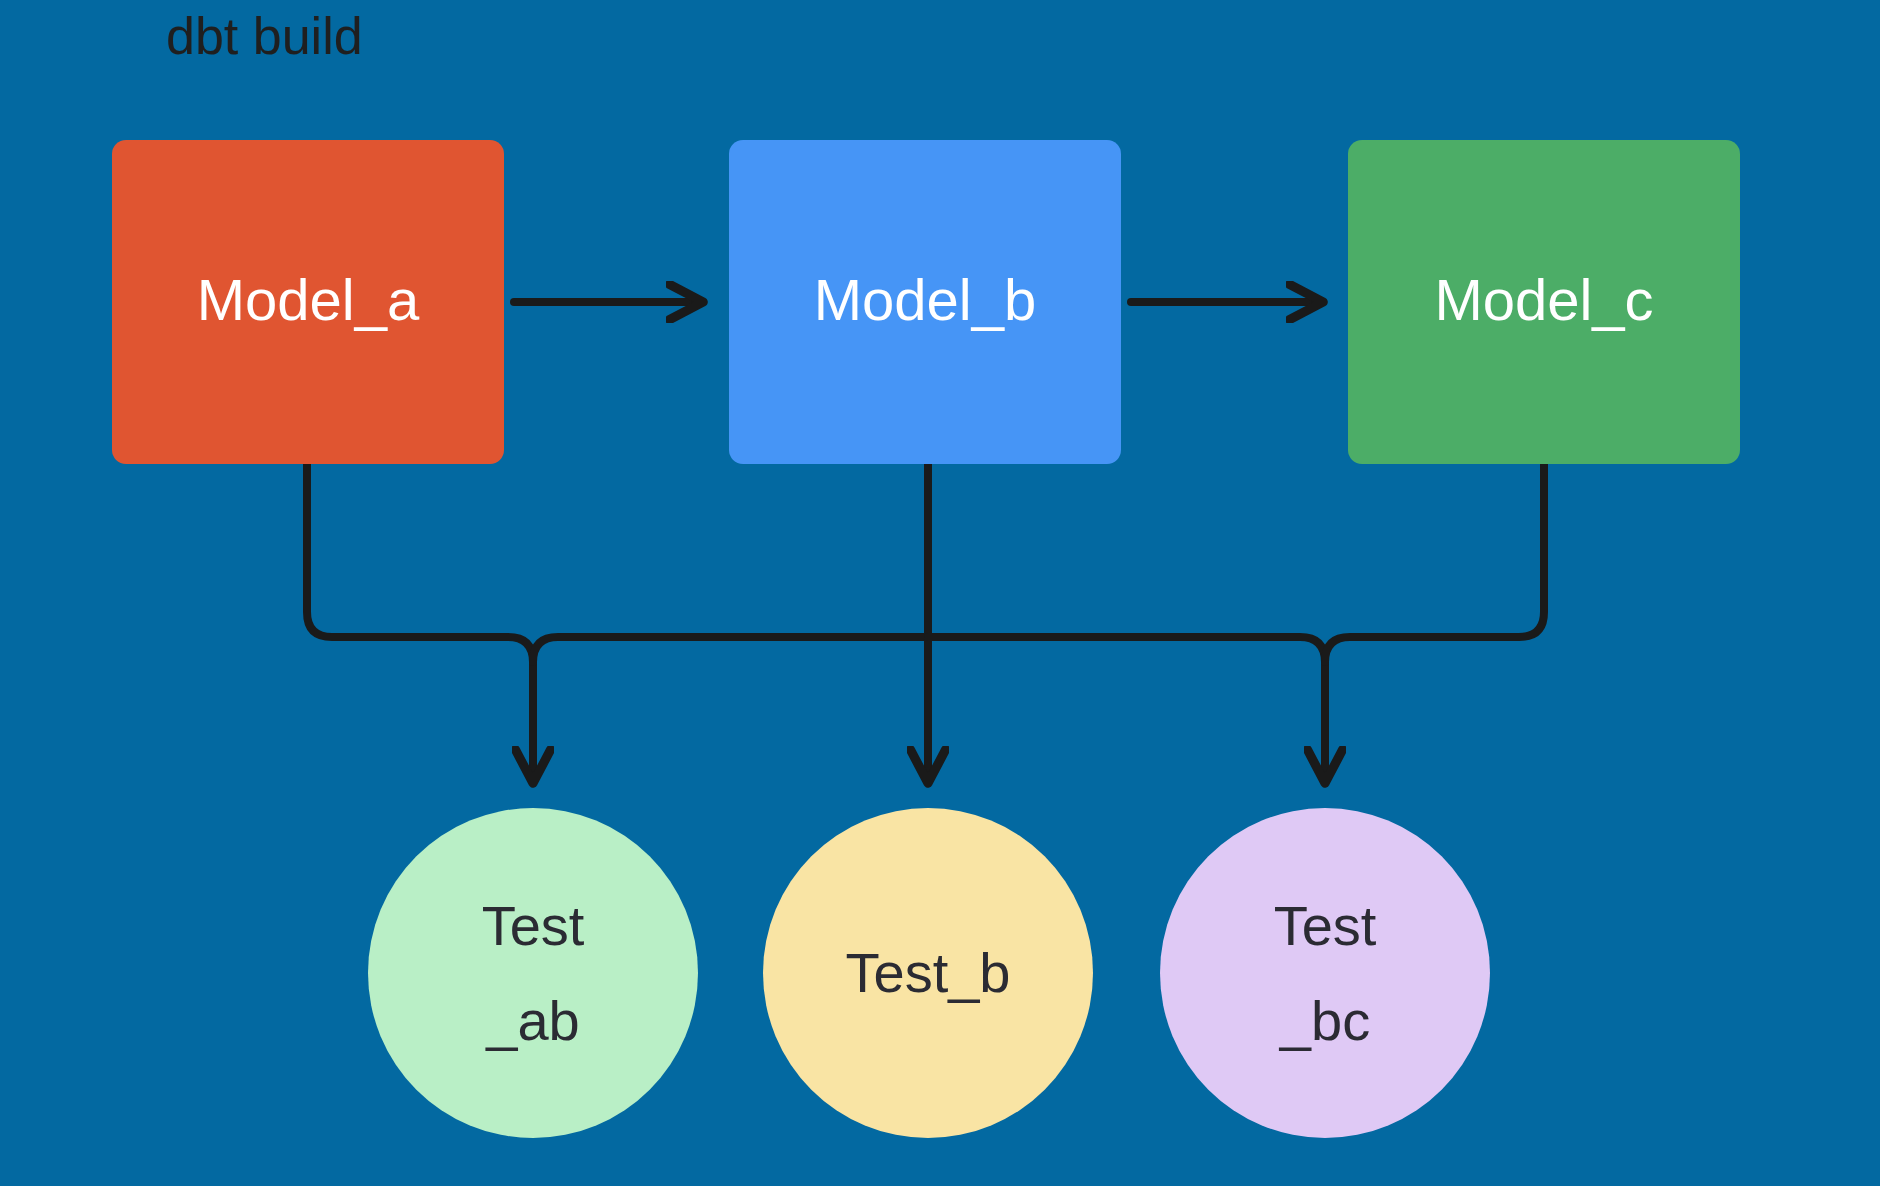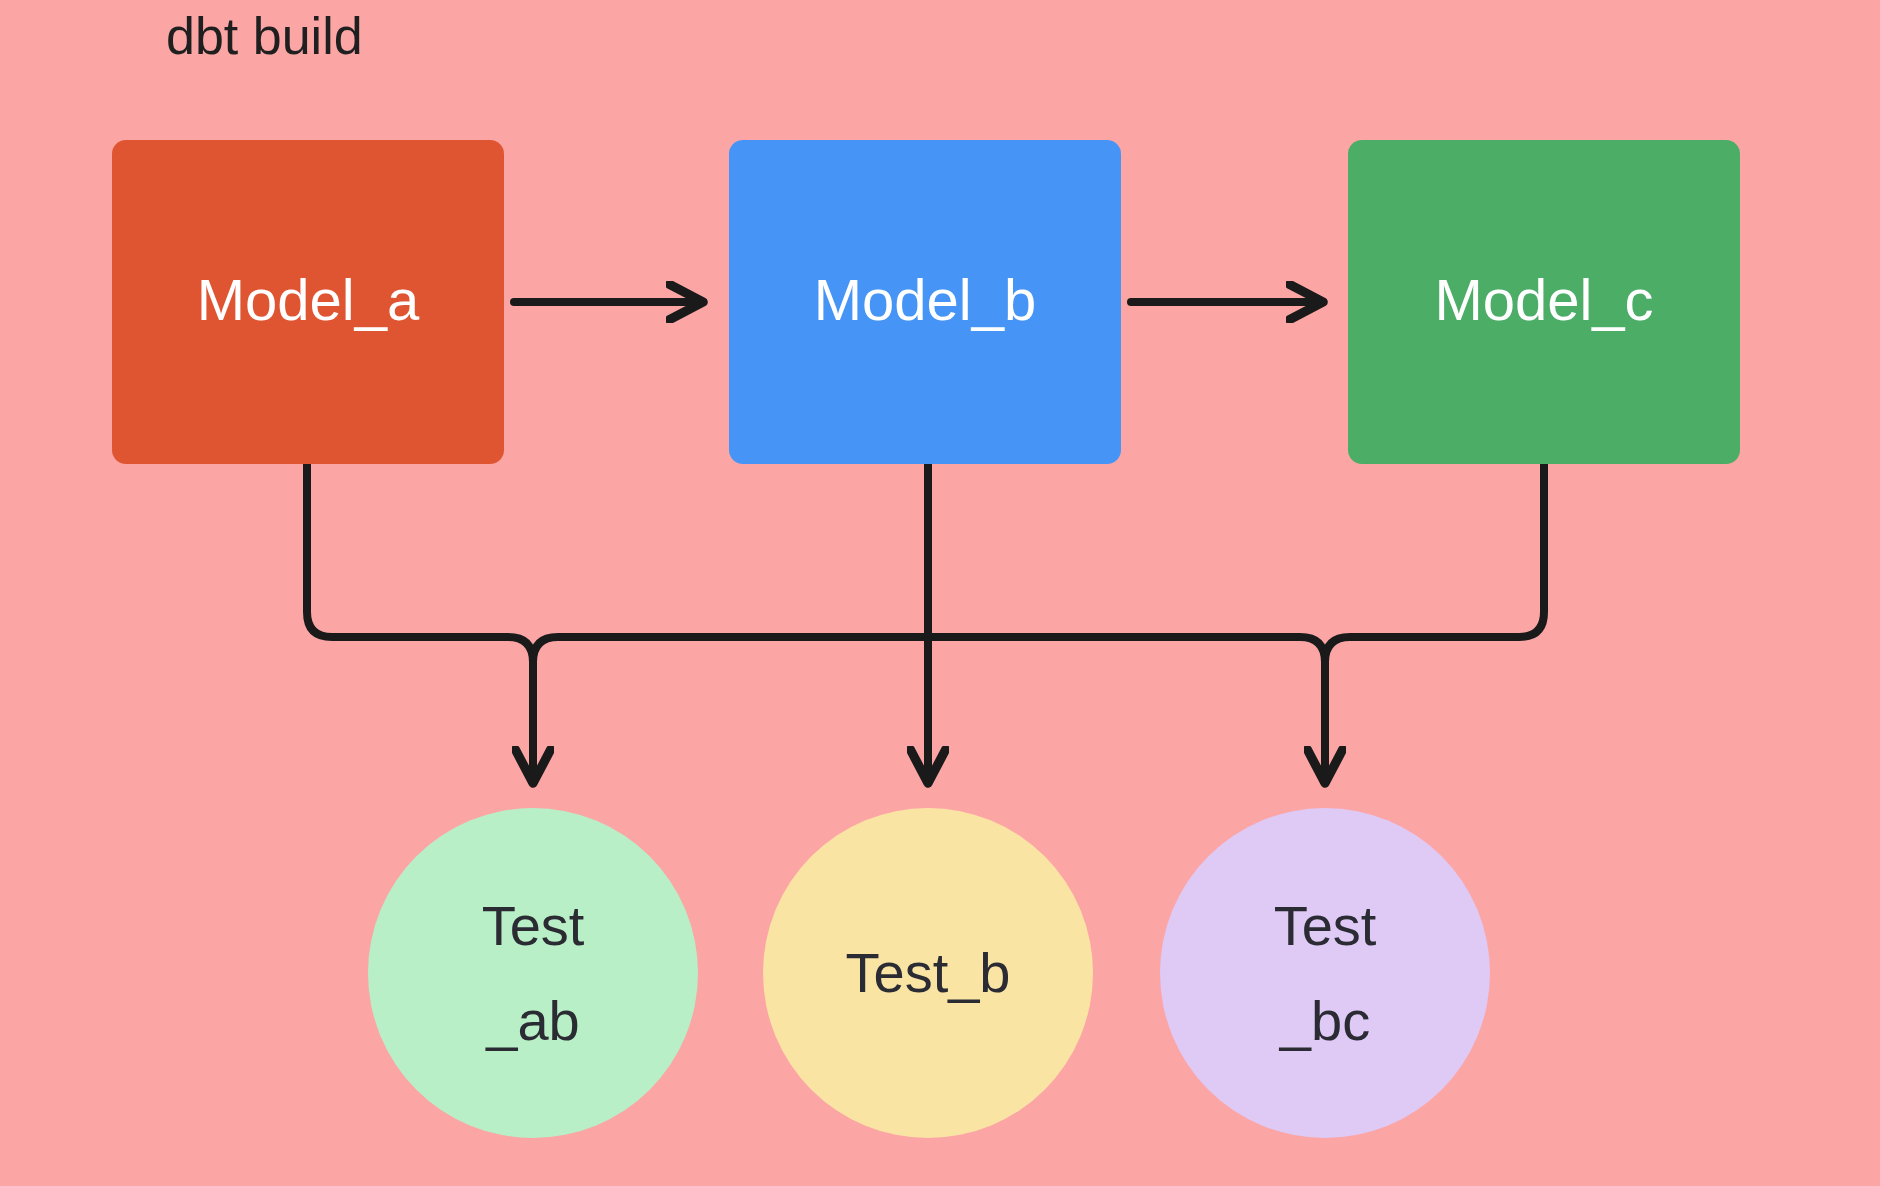--- a/index.html
+++ b/index.html
@@ -7,21 +7,21 @@
     padding: 0;
     background: #ffffff;
   }
   body {
     font-family: "Liberation Sans", sans-serif;
   }
   #canvas {
     position: relative;
     width: 1880px;
     height: 1186px;
-    background: #fca5a5;
+    background: #0369a1;
     overflow: hidden;
   }
   #diagram-svg {
     position: absolute;
     top: 0;
     left: 0;
     width: 1880px;
     height: 1186px;
   }
   .title-text {

